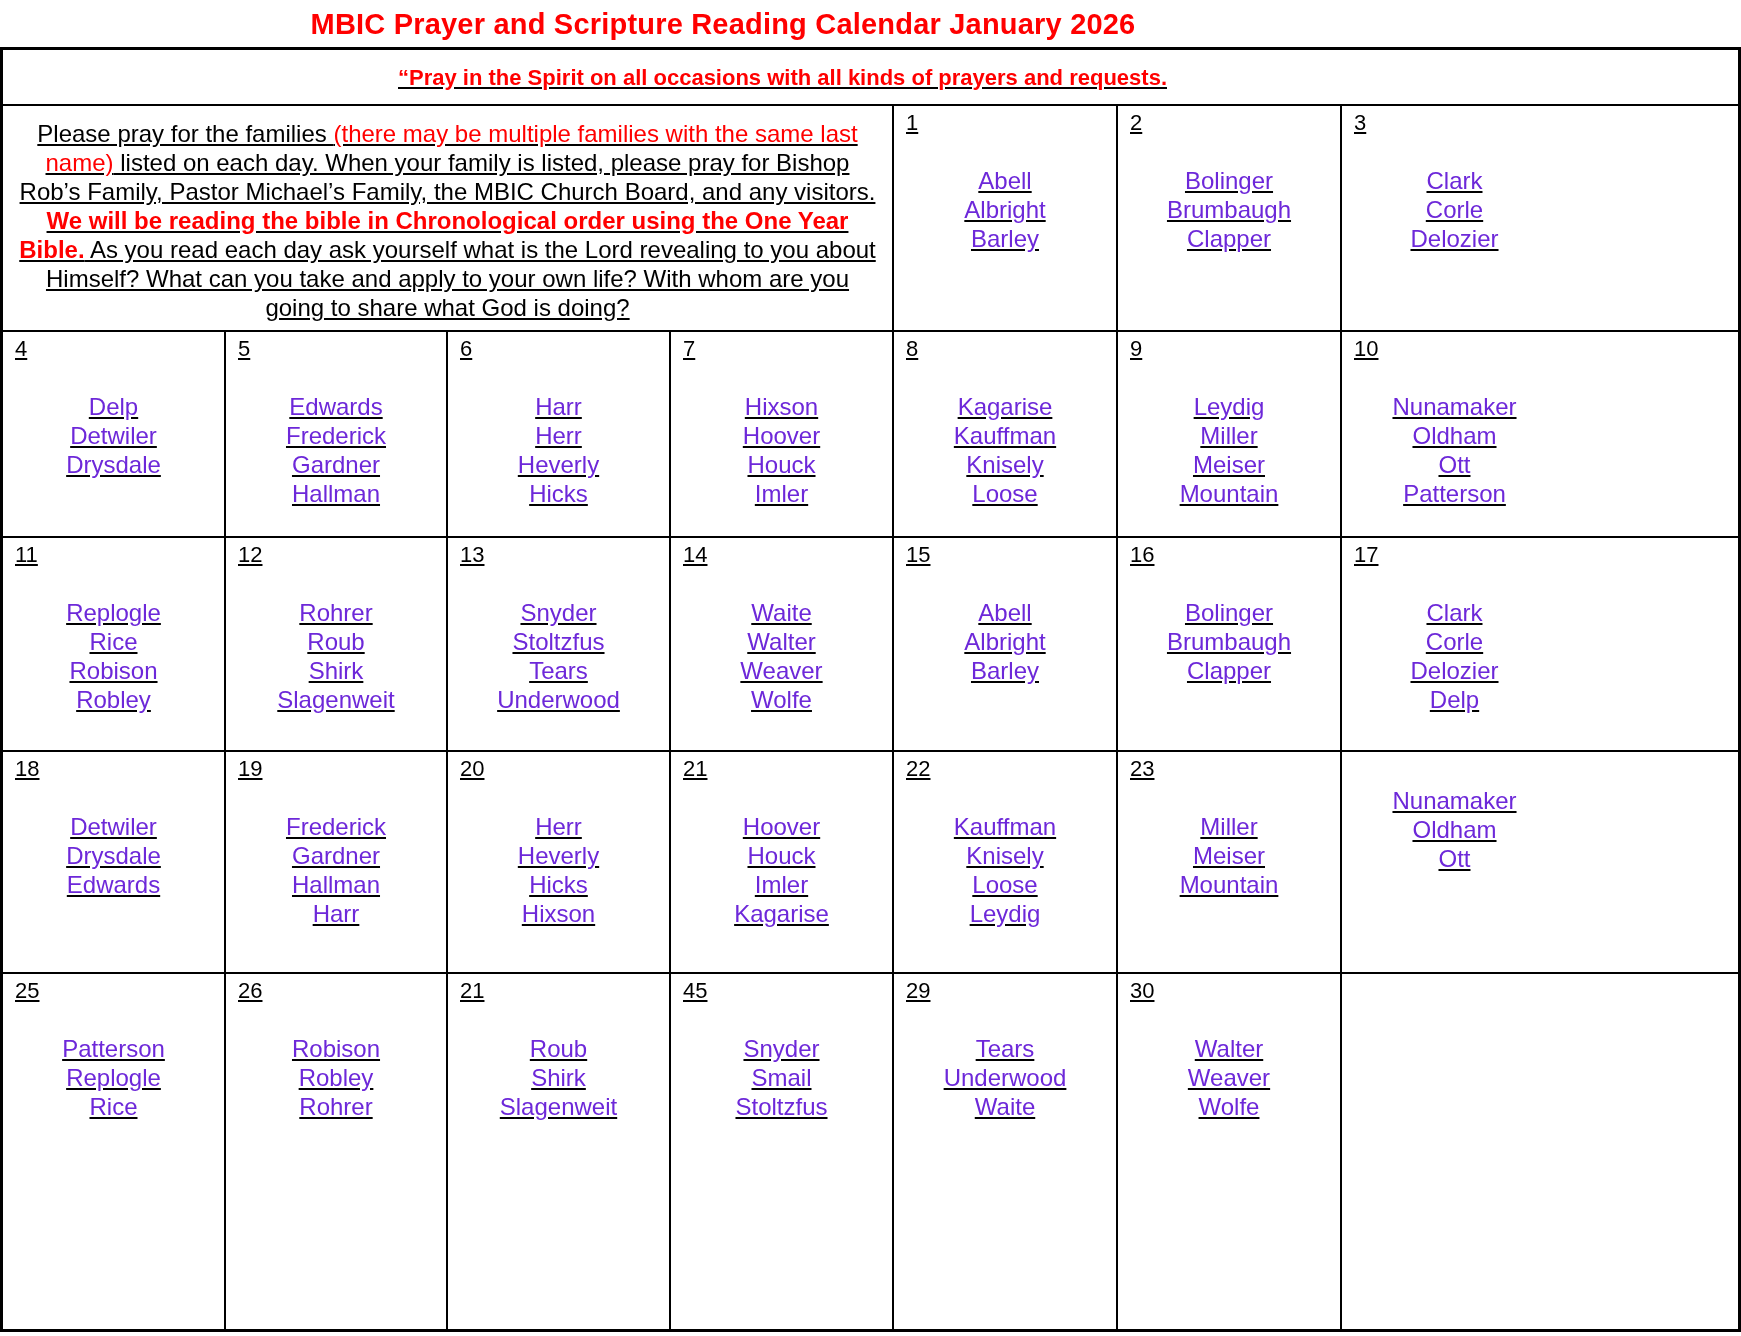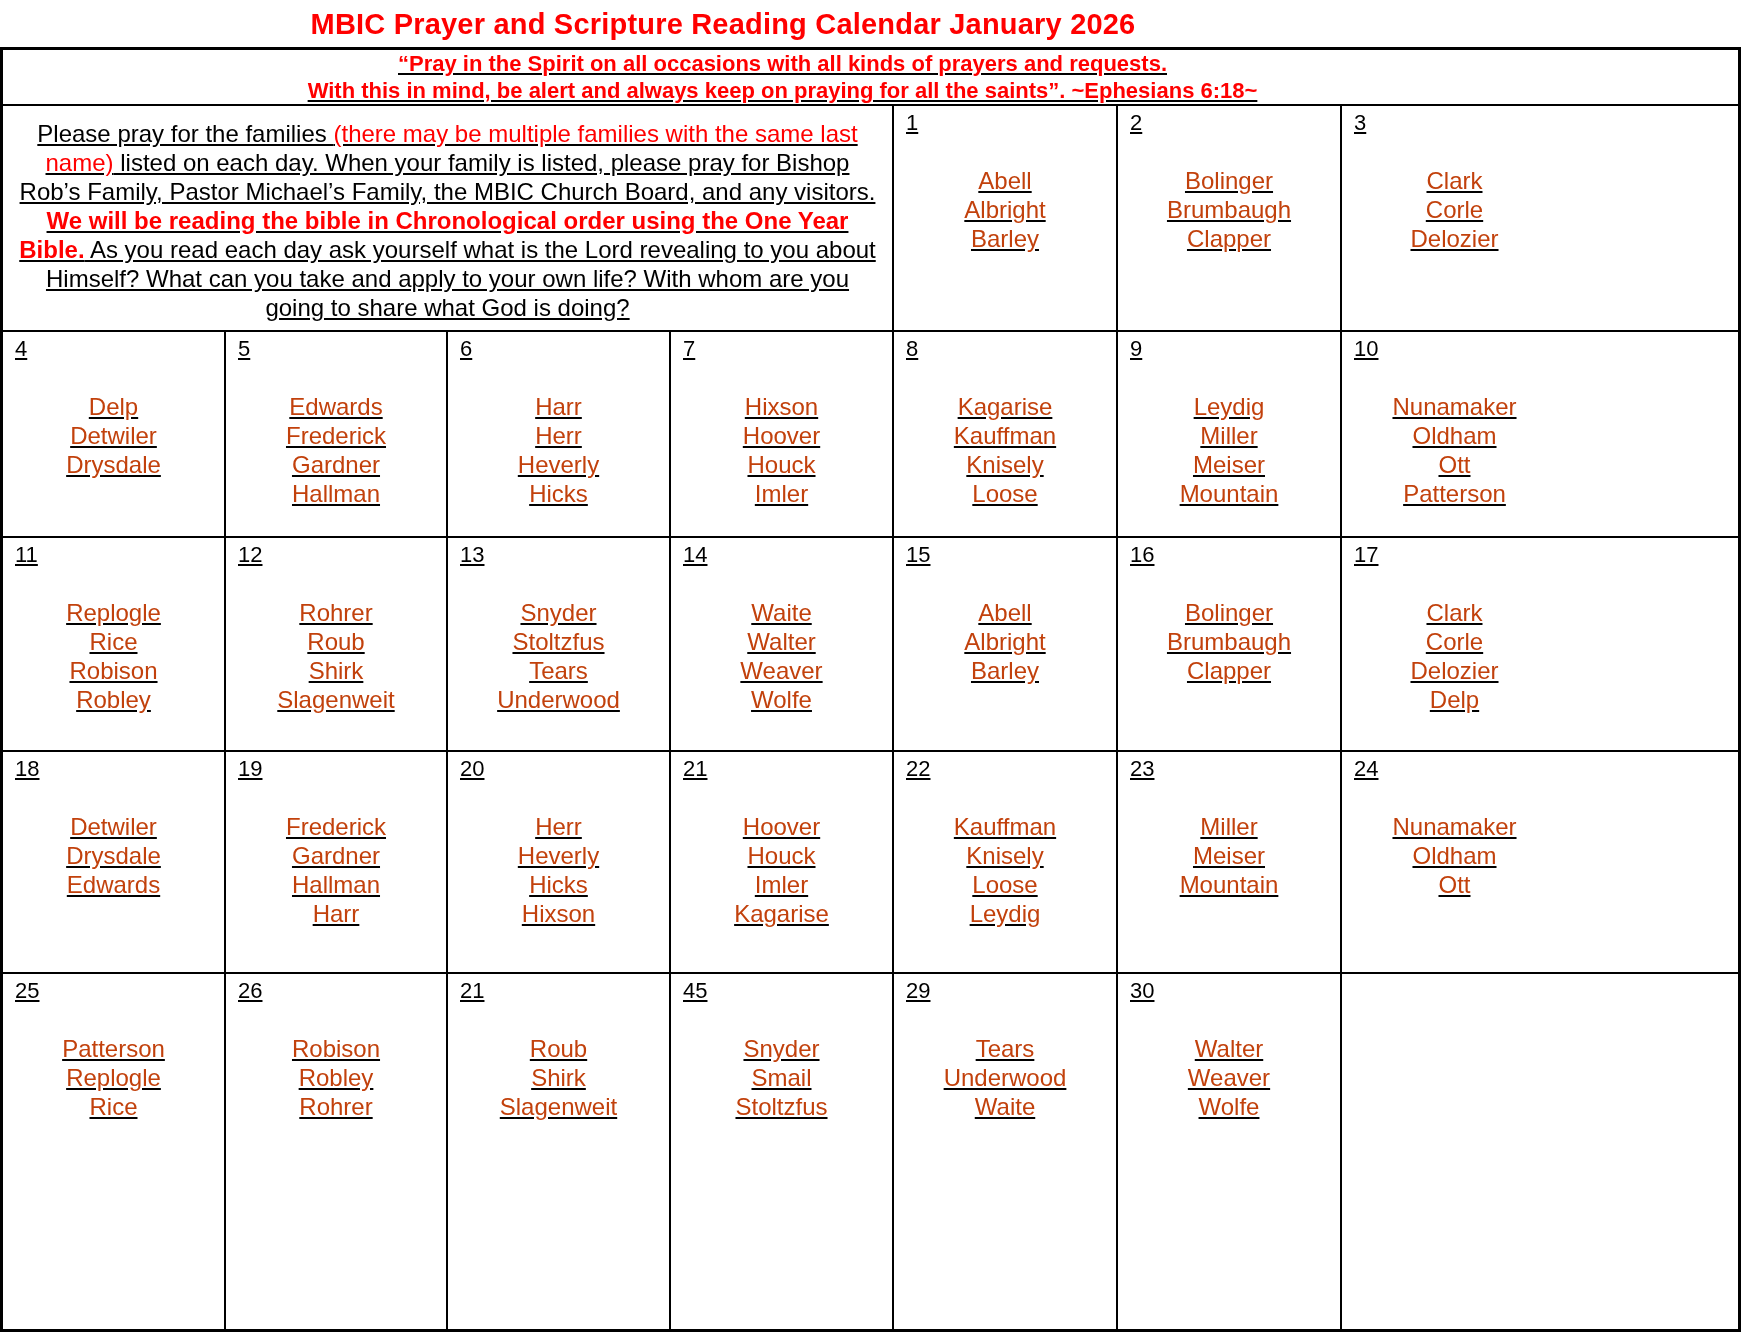--- a/index.html
+++ b/index.html
@@ -78,38 +78,37 @@
     font-size: 22px;
     line-height: 26px;
     padding-left: 12px;
     color: #000000;
   }
   .names {
     margin-top: 30px;
     font-size: 24px;
     line-height: 29px;
     text-align: center;
-    color: #c2410c;
+    color: #6d28d9;
     white-space: pre-line;
   }
   
   .last-col .names { width: 225px; }
 </style>
 </head>
 <body>
 
 <div class="page">
 
   <h1 class="title">MBIC Prayer and Scripture Reading Calendar January 2026</h1>
 
   <div class="cal-table">
 
     <div class="cell quote last-col">
       <div>“Pray in the Spirit on all occasions with all kinds of prayers and requests.</div>
-      <div>With this in mind, be alert and always keep on praying for all the saints”. ~Ephesians 6:18~</div>
     </div>
 
     <div class="cell intro">
       <div class="intro-text"><span>Please pray for the families </span><span class="red">(there may be multiple families with the same last name)</span><span> listed on each day. When your family is listed, please pray for Bishop Rob’s Family, Pastor Michael’s Family, the MBIC Church Board, and any visitors.  </span><span class="red-bold">We will be reading the bible in Chronological order using the One Year Bible.</span><span> As you read each day ask yourself what is the Lord revealing to you about Himself? What can you take and apply to your own life? With whom are you going to share what God is doing?</span></div>
     </div>
 
     <div class="cell day">
       <div class="daynum">1</div>
       <div class="names">Abell
 Albright
@@ -259,21 +258,20 @@
 Loose
 Leydig</div>
     </div>
     <div class="cell day">
       <div class="daynum">23</div>
       <div class="names">Miller
 Meiser
 Mountain</div>
     </div>
     <div class="cell day last-col">
-      <div class="daynum">24</div>
       <div class="names">Nunamaker
 Oldham
 Ott</div>
     </div>
 
     <div class="cell day last-row">
       <div class="daynum">25</div>
       <div class="names">Patterson
 Replogle
 Rice</div>

